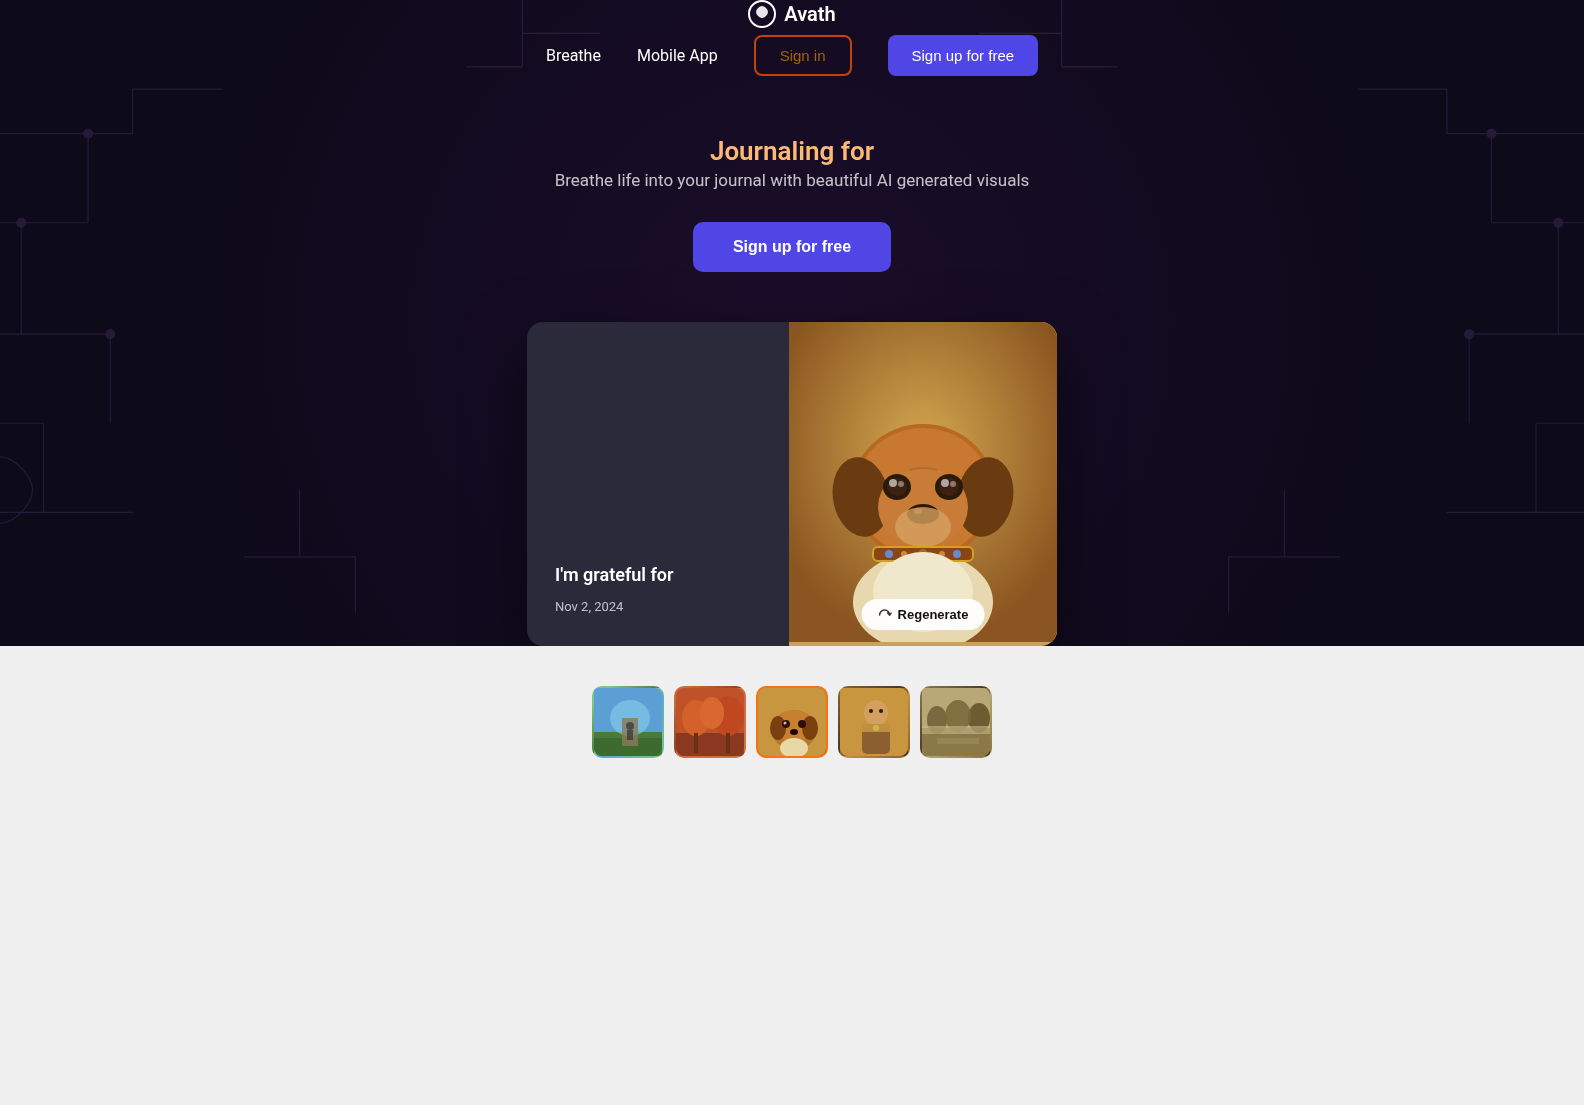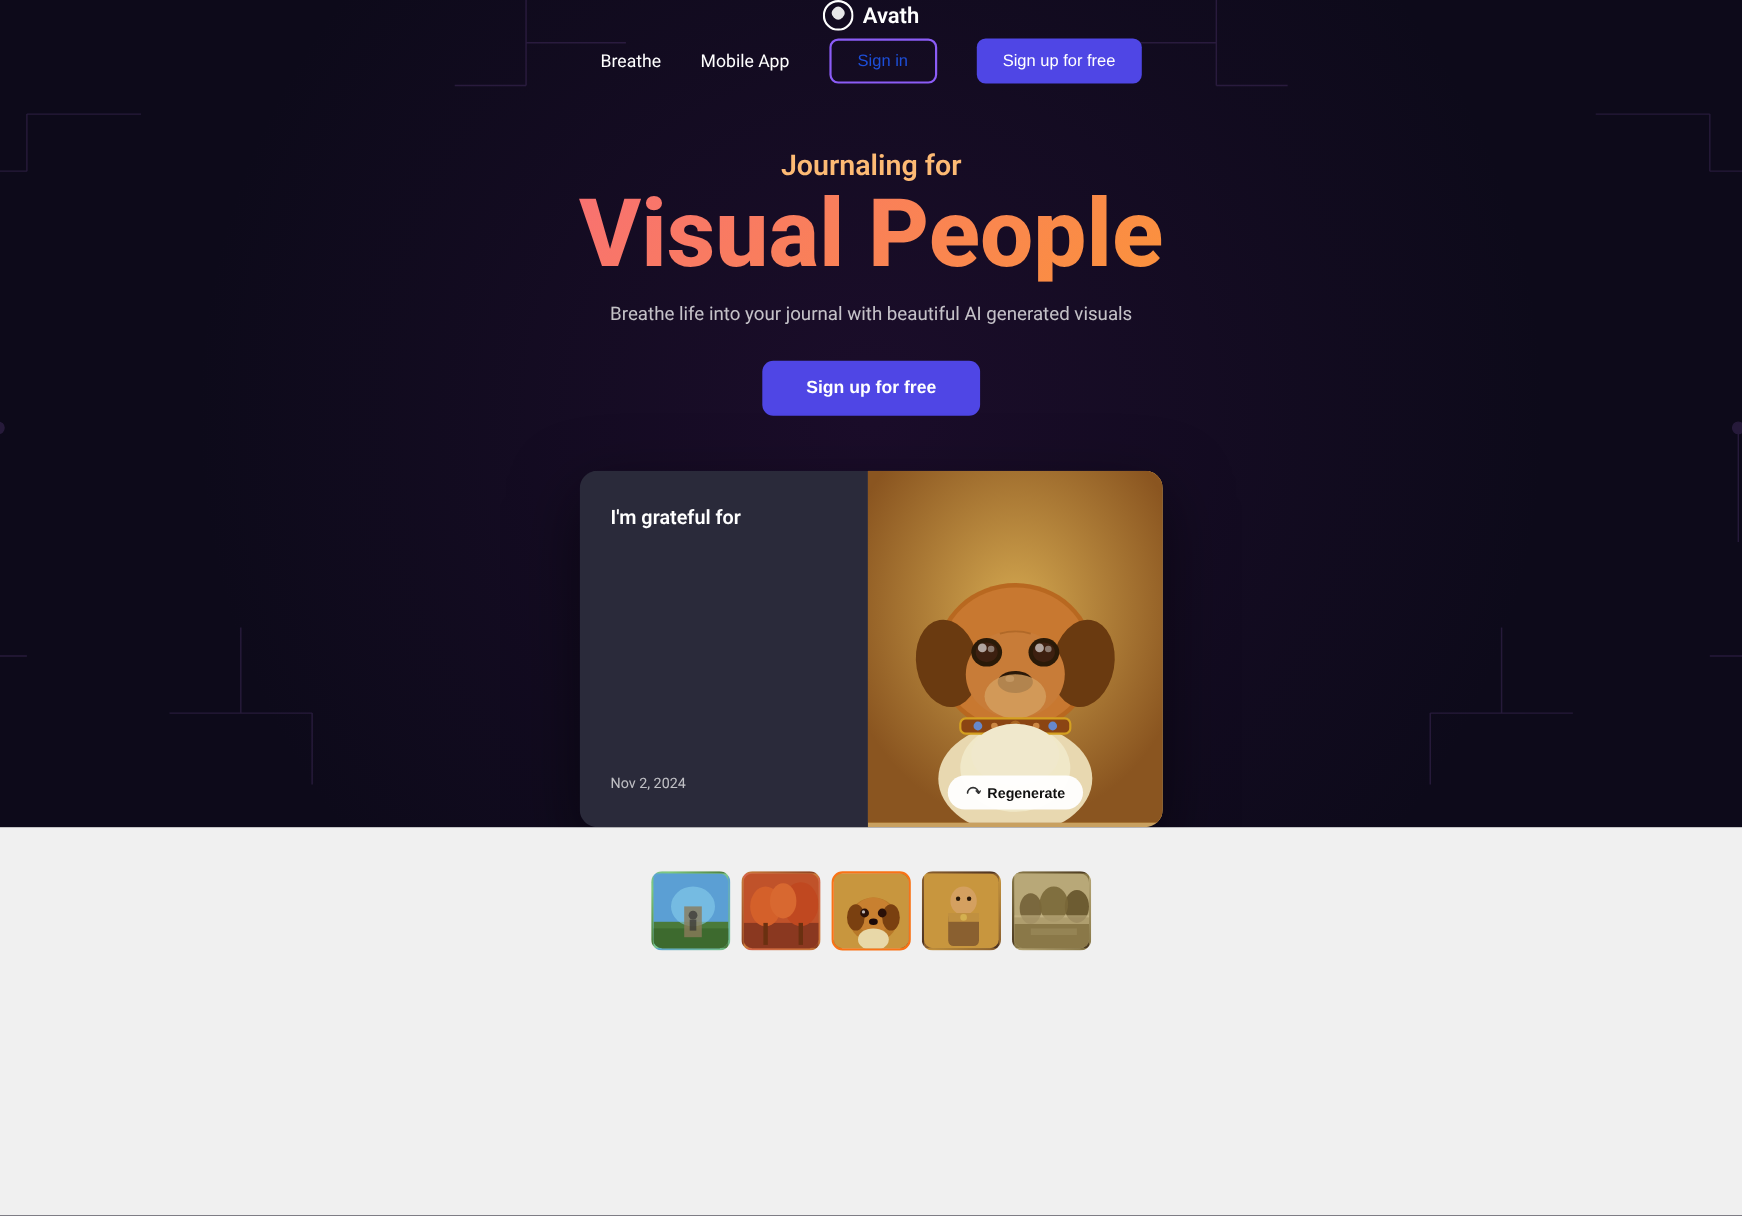--- a/index.html
+++ b/index.html
@@ -52,22 +52,22 @@
     .nav-link {
       color: #fff;
       font-size: 16px;
       font-weight: 400;
       text-decoration: none;
       cursor: pointer;
     }
 
     .btn-signin {
       background: transparent;
-      border: 2px solid #8b5cf6;
-      color: #1d4ed8;
+      border: 2px solid #c2410c;
+      color: #a16207;
       padding: 10px 24px;
       border-radius: 8px;
       font-size: 15px;
       font-weight: 500;
       cursor: pointer;
     }
 
     .btn-signup-nav {
       background: #4f46e5;
       border: none;
@@ -174,21 +174,21 @@
       overflow: hidden;
       box-shadow: 0 20px 60px rgba(0,0,0,0.5);
     }
 
     .card-left {
       background: #2a2a3a;
       width: 262px;
       padding: 32px 28px;
       display: flex;
       flex-direction: column;
-      justify-content: space-between;
+      justify-content: flex-end;
       min-height: 320px;
     }
 
     .card-left-text h3 {
       color: #fff;
       font-size: 18px;
       font-weight: 600;
       margin-bottom: 14px;
     }
 
@@ -338,21 +338,20 @@
       <line x1="400" y1="500" x2="400" y2="550"></line>
       <line x1="350" y1="500" x2="350" y2="440"></line>
       <line x1="1184" y1="500" x2="1284" y2="500"></line>
       <line x1="1184" y1="500" x2="1184" y2="550"></line>
       <line x1="1234" y1="500" x2="1234" y2="440"></line>
     </g>
   </svg>
 
   <div class="hero-content">
     <p class="hero-sub">Journaling for</p>
-    <h1 class="hero-title">Visual People</h1>
     <p class="hero-desc">Breathe life into your journal with beautiful AI generated visuals</p>
     <button class="btn-signup-hero">Sign up for free</button>
   </div>
 
   <div class="card-section">
     <div class="journal-card">
 
       <div class="card-left">
         <div class="card-left-text">
           <h3>I'm grateful for</h3>

